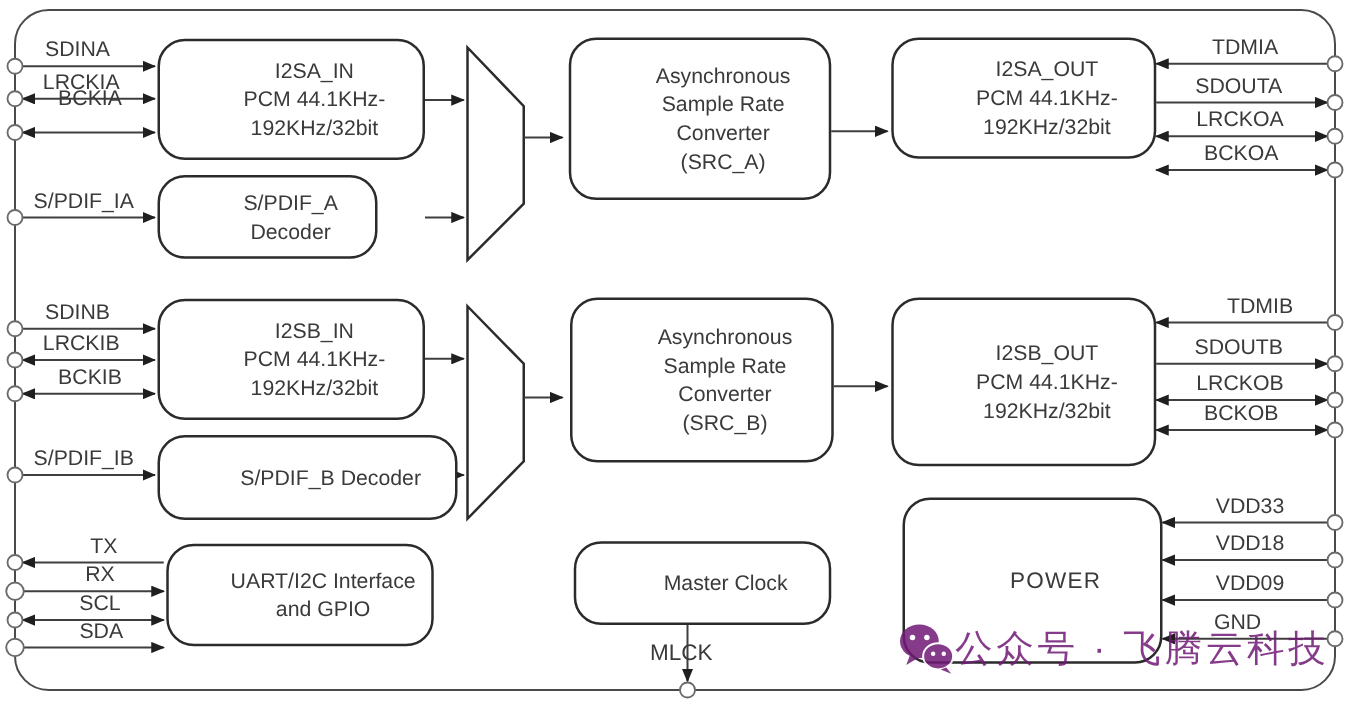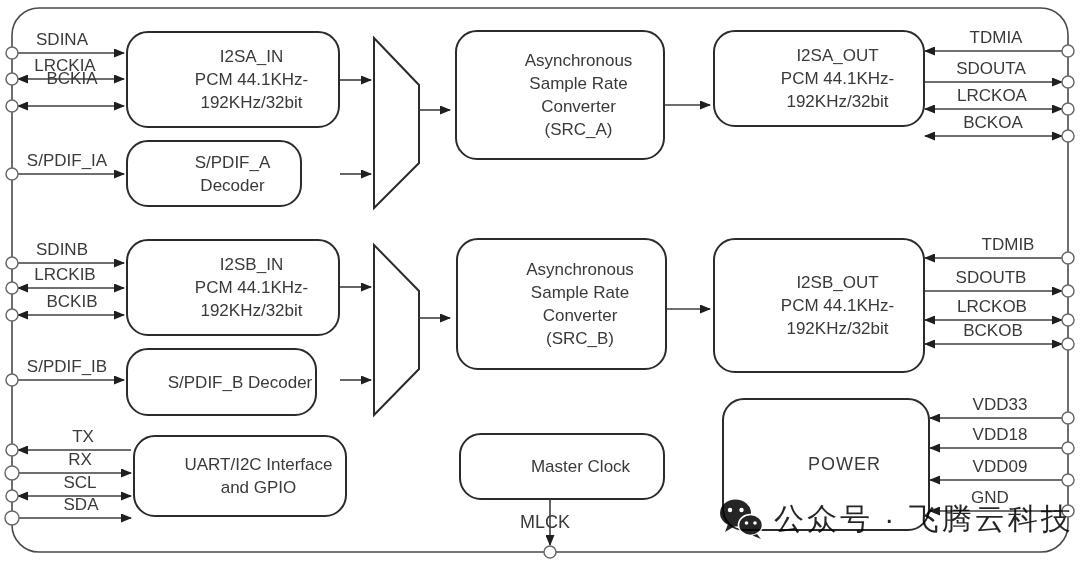--- a/index.html
+++ b/index.html
@@ -14,21 +14,21 @@
     display:flex;align-items:center;justify-content:center;
     text-align:center;font-size:17px;line-height:23px;color:#3a3a3a;
     white-space:pre-line;box-sizing:border-box;padding-left:37px;
   }
   .pl{
     position:absolute;z-index:3;transform:translateX(-50%);
     font-size:17px;color:#3a3a3a;white-space:nowrap;line-height:20px;
   }
   .watermark{
     position:absolute;left:718px;top:498px;z-index:6;
-    display:flex;align-items:center;gap:10px;color:#000000;opacity:.85;
+    display:flex;align-items:center;color:#701a75;opacity:.85;
   }
   .watermark .wm-text{font-size:30px;letter-spacing:3px;white-space:nowrap;}
 </style>
 </head>
 <body>
 
 <div class="canvas">
 
   <svg class="wires" width="1080" height="565" viewBox="0 0 1080 565">
     <defs>
@@ -131,21 +131,21 @@
 Sample Rate
 Converter
 (SRC_A)</div>
   <div class="block" style="left:713px;top:30px;width:212px;height:97px;">I2SA_OUT
 PCM 44.1KHz-
 192KHz/32bit</div>
 
   <div class="block" style="left:126px;top:239px;width:214px;height:97px;">I2SB_IN
 PCM 44.1KHz-
 192KHz/32bit</div>
-  <div class="block" style="left:126px;top:348px;width:191px;height:68px;">S/PDIF_B Decoder</div>
+  <div class="block" style="left:126px;top:348px;width:240px;height:68px;">S/PDIF_B Decoder</div>
   <div class="block" style="left:456px;top:238px;width:211px;height:132px;">Asynchronous
 Sample Rate
 Converter
 (SRC_B)</div>
   <div class="block" style="left:713px;top:238px;width:212px;height:135px;">I2SB_OUT
 PCM 44.1KHz-
 192KHz/32bit</div>
 
   <div class="block" style="left:133px;top:435px;width:214px;height:82px;">UART/I2C  Interface
 and GPIO</div>

